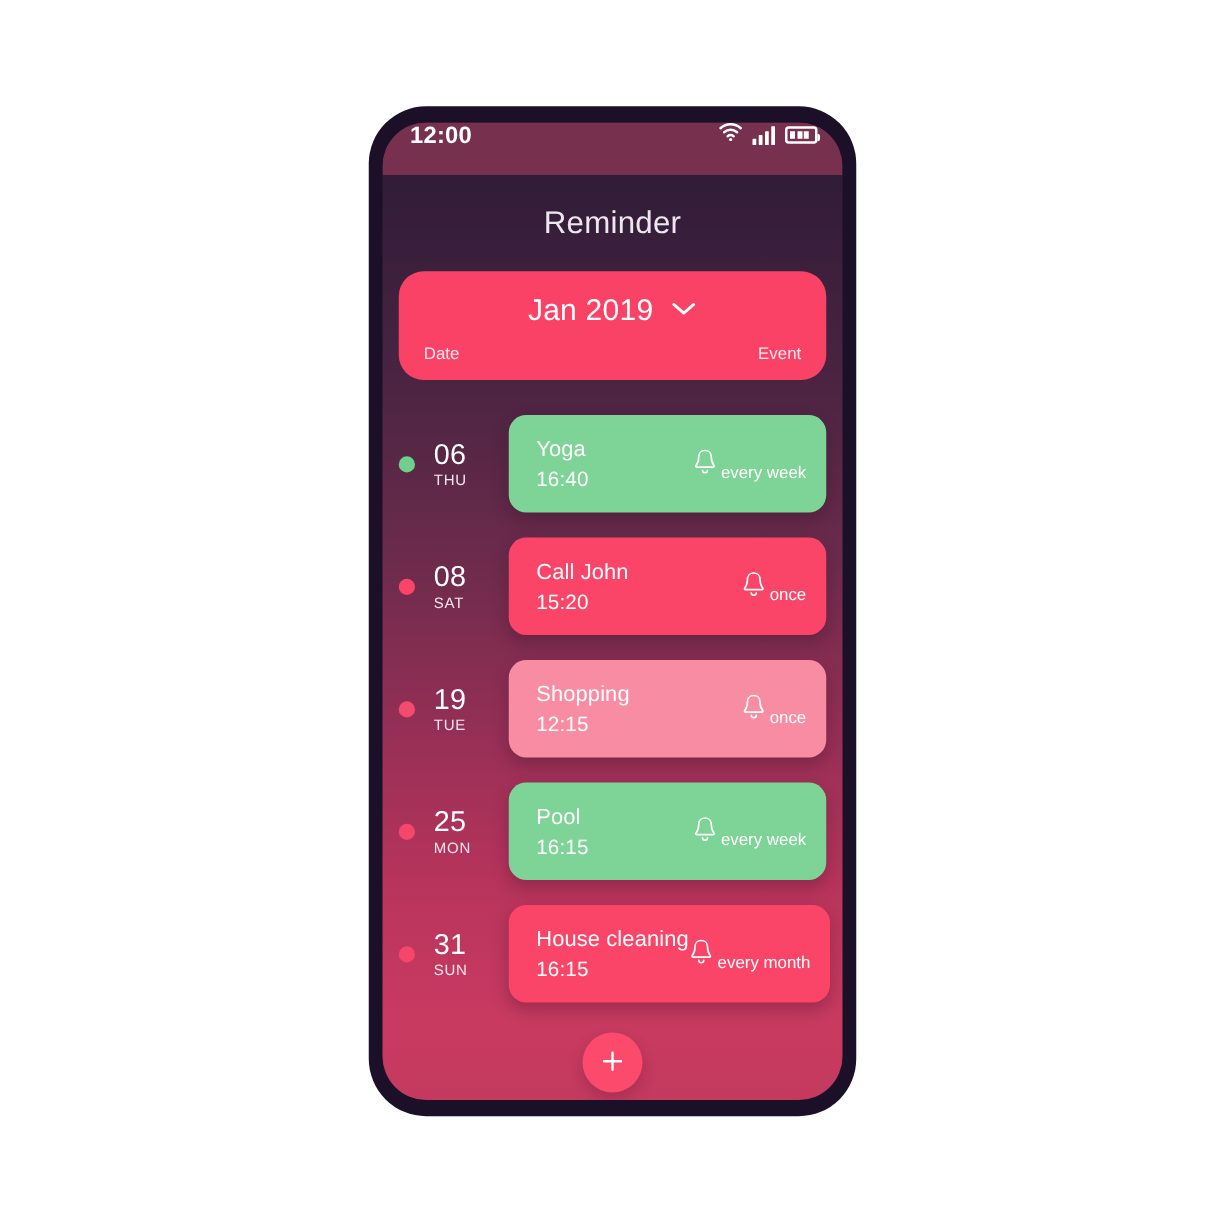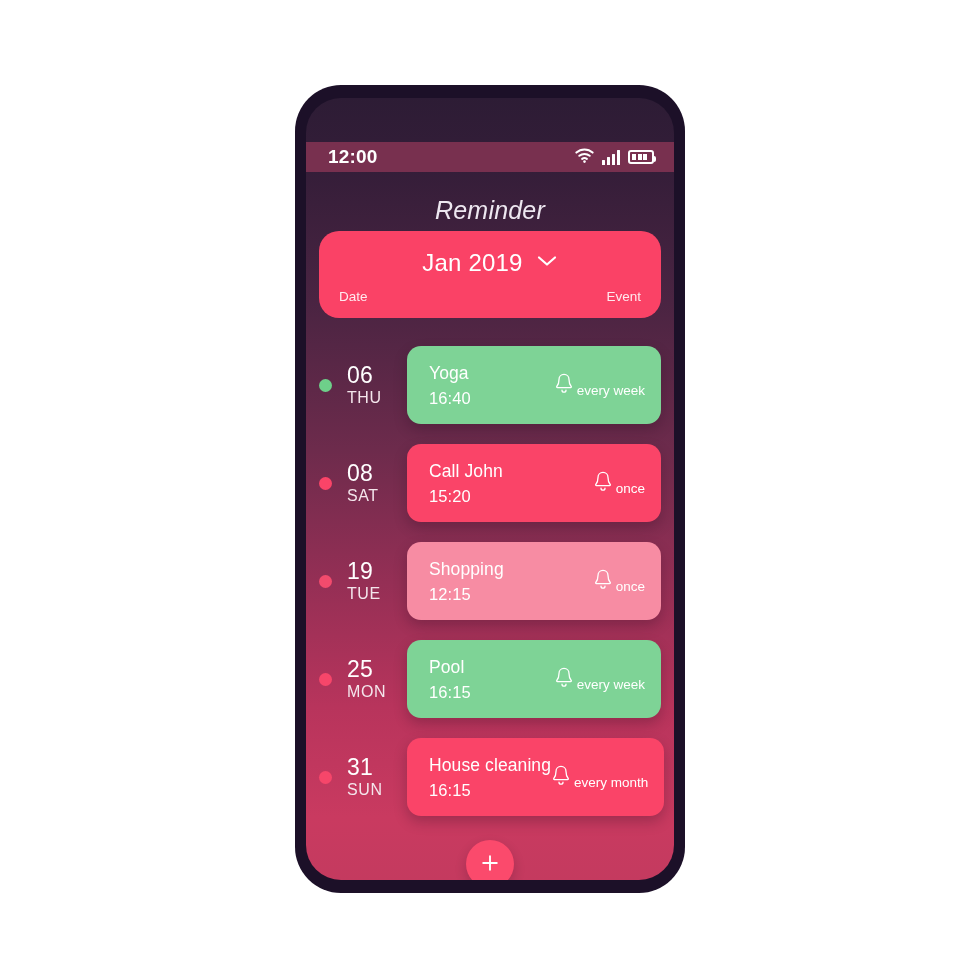--- a/index.html
+++ b/index.html
@@ -36,27 +36,26 @@
         #6d2b4c 45%,
         #952f55 62%,
         #b8345c 78%,
         #c93a60 92%,
         #c43a5f 100%);
   }
 
   
   .status-bar {
     position:relative;
-    height:30px;
+    height:42px;
     background:#78304f;
     display:flex;
-    align-items:center;
+    align-items:flex-start;
     justify-content:space-between;
     padding:0 20px 0 22px;
-    margin-top:44px;
   }
   .status-time {
     color:#ffffff;
     font-size:19px;
     font-weight:bold;
     letter-spacing:.2px;
   }
   .status-icons {
     display:flex;
     align-items:center;
@@ -101,23 +100,22 @@
     display:block;
     width:4px; height:100%;
     background:#ffffff;
   }
 
   
   .app-title {
     text-align:center;
     color:#ede7f0;
     font-size:25px;
-    padding:24px 0 6px;
+    padding:24px 0 24px;
     letter-spacing:.2px;
-    font-style:italic;
   }
 
   
   .month-card {
     margin:0 13px;
     background:#fa4266;
     border-radius:20px;
     padding:18px 20px 14px;
   }
   .month-row {
@@ -162,21 +160,21 @@
     margin-right:14px;
   }
   .date-num {
     color:#ffffff;
     font-size:23px;
     line-height:1.05;
     letter-spacing:.3px;
   }
   .date-dow {
     color:#f4e6ec;
-    font-size:16px;
+    font-size:12px;
     letter-spacing:.6px;
     margin-top:1px;
   }
   .event-card {
     flex:1 1 auto;
     height:78px;
     border-radius:14px;
     padding:13px 16px 13px 22px;
     display:flex;
     align-items:center;

